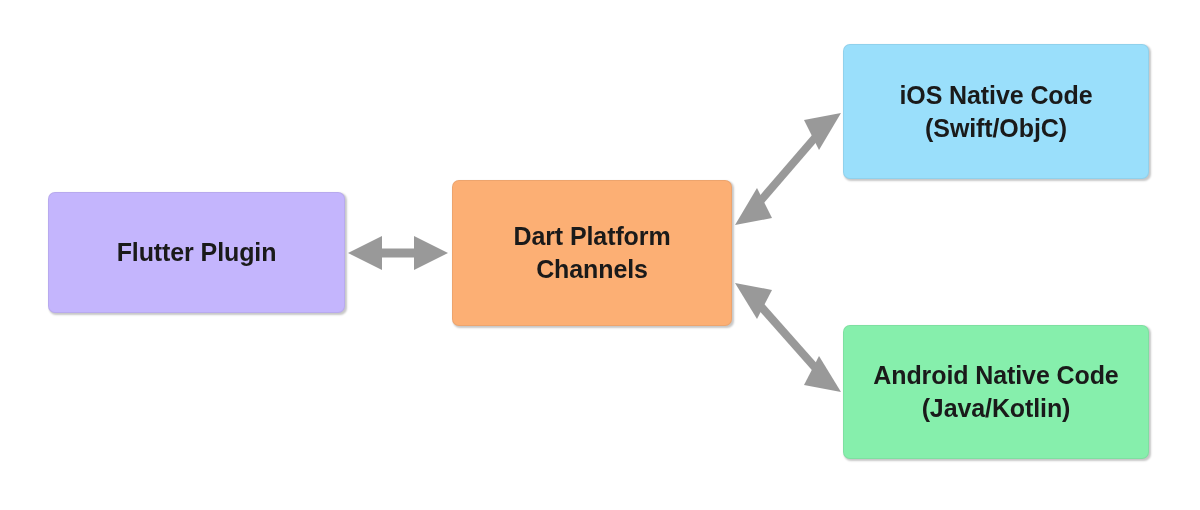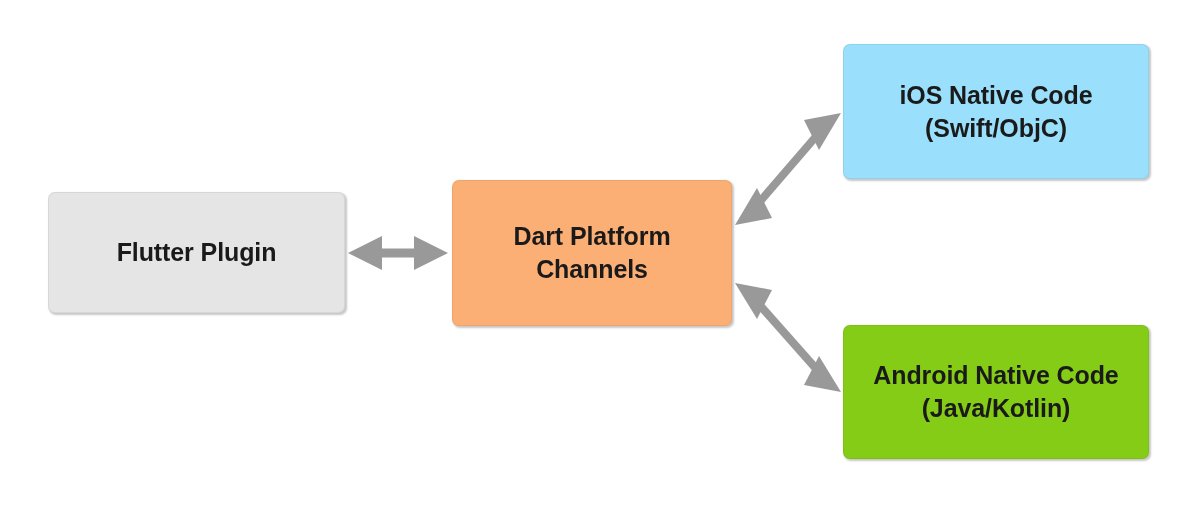--- a/index.html
+++ b/index.html
@@ -82,32 +82,32 @@
       <polygon points="841,113 804,120 819,150" fill="#999999"></polygon>
     </g>
 
     <g>
       <line x1="757" y1="302" x2="819" y2="372" stroke="#999999" stroke-width="8" stroke-linecap="butt"></line>
       <polygon points="735,283 772,290 757,319" fill="#999999"></polygon>
       <polygon points="841,392 804,385 819,356" fill="#999999"></polygon>
     </g>
   </svg>
 
-  <div class="node" id="node-flutter-plugin" style="background: #e5e5e5; color: rgb(26, 26, 26);">
+  <div class="node" id="node-flutter-plugin" style="background: #c4b5fd; color: rgb(26, 26, 26);">
     <span class="label">Flutter Plugin</span>
   </div>
 
   <div class="node" id="node-dart-platform-channels" style="background: rgb(252, 175, 116); color: rgb(26, 26, 26);">
     <span class="label">Dart Platform
 Channels</span>
   </div>
 
   <div class="node" id="node-ios-native-code" style="background: rgb(154, 223, 251); color: rgb(26, 26, 26);">
     <span class="label">iOS Native Code
 (Swift/ObjC)</span>
   </div>
 
-  <div class="node" id="node-android-native-code" style="background: #84cc16; color: rgb(26, 26, 26);">
+  <div class="node" id="node-android-native-code" style="background: #86efac; color: rgb(26, 26, 26);">
     <span class="label">Android Native Code
 (Java/Kotlin)</span>
   </div>
 
 </div>
 
 </body></html>

